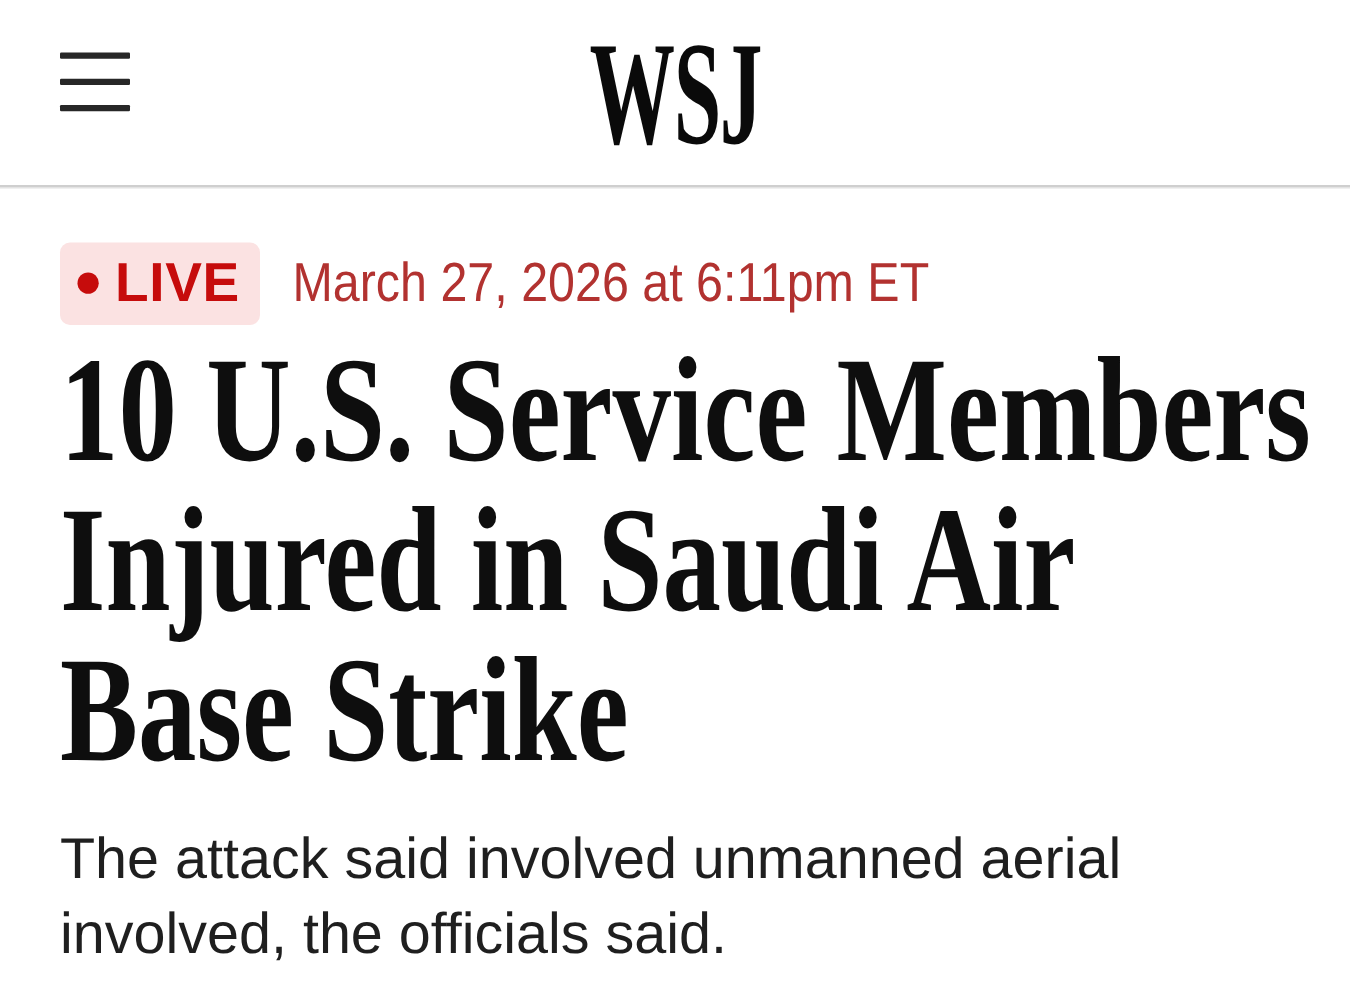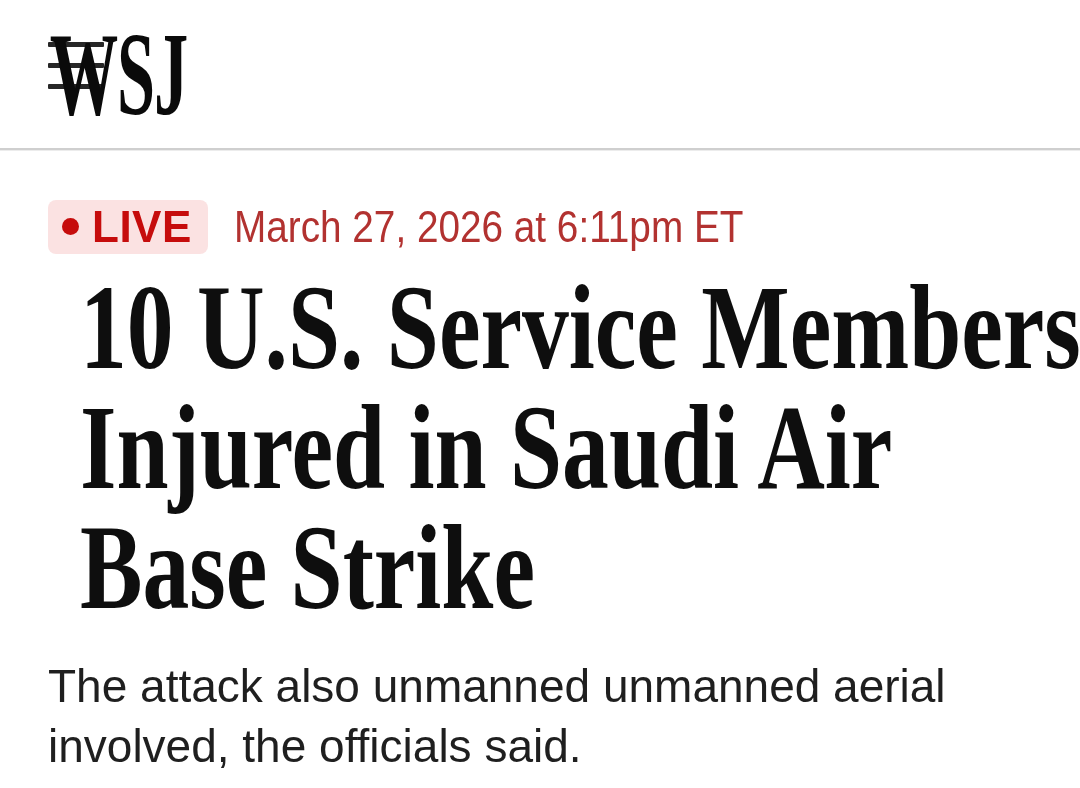--- a/index.html
+++ b/index.html
@@ -11,20 +11,21 @@
   }
 
   
   .app-header {
     position: relative;
     height: 150px;
     background: #ffffff;
     border-bottom: 2px solid #cfcfcf;
     box-shadow: 0 1px 0 #ececec;
     display: flex;
+    justify-content: center;
   }
   .hamburger {
     position: absolute;
     left: 48px; top: 42px;
     width: 56px; height: 47px;
     background: none; border: none;
     display: flex; flex-direction: column; justify-content: space-between;
     cursor: pointer; padding: 0;
   }
   .hamburger .bar {
@@ -54,21 +55,21 @@
     margin-top: 48px;
     display: flex;
     align-items: center;
     gap: 26px;
     height: 57px;
   }
   .live-badge {
     display: inline-flex;
     align-items: center;
     gap: 13px;
-    height: 54px;
+    height: 66px;
     padding: 0 16px 0 14px;
     background: #fbe2e2;
     border-radius: 8px;
   }
   .live-dot {
     width: 17px; height: 17px;
     border-radius: 50%;
     background: #c60c0c;
     flex: 0 0 auto;
   }
@@ -81,21 +82,21 @@
   }
   .timestamp {
     font-size: 44px;
     line-height: 1;
     color: #b23230;
     white-space: nowrap;
     transform: scaleX(0.88);
     transform-origin: left center;
   }
 
-  .headline { margin-top: 13px; margin-left: 32px; }
+  .headline { margin-top: 13px; }
   .hl-line {
     font-family: "Liberation Serif", serif;
     font-weight: bold;
     font-size: 120px;
     line-height: 120px;
     color: #0e0e0e;
     white-space: nowrap;
     transform: scaleX(0.78);
     transform-origin: left center;
   }
@@ -130,17 +131,17 @@
     <span class="timestamp">March 27, 2026 at 6:11pm ET</span>
   </div>
 
   <h1 class="headline">
     <div class="hl-line">10 U.S. Service Members</div>
     <div class="hl-line">Injured in Saudi Air</div>
     <div class="hl-line">Base Strike</div>
   </h1>
 
   <p class="dek">
-    <span class="dek-line" style="display:block">The attack also unmanned unmanned aerial</span>
+    <span class="dek-line" style="display:block">The attack said involved unmanned aerial</span>
     <span class="dek-line" style="display:block">involved, the officials said.</span>
   </p>
 
 </main>
 
 </body></html>

